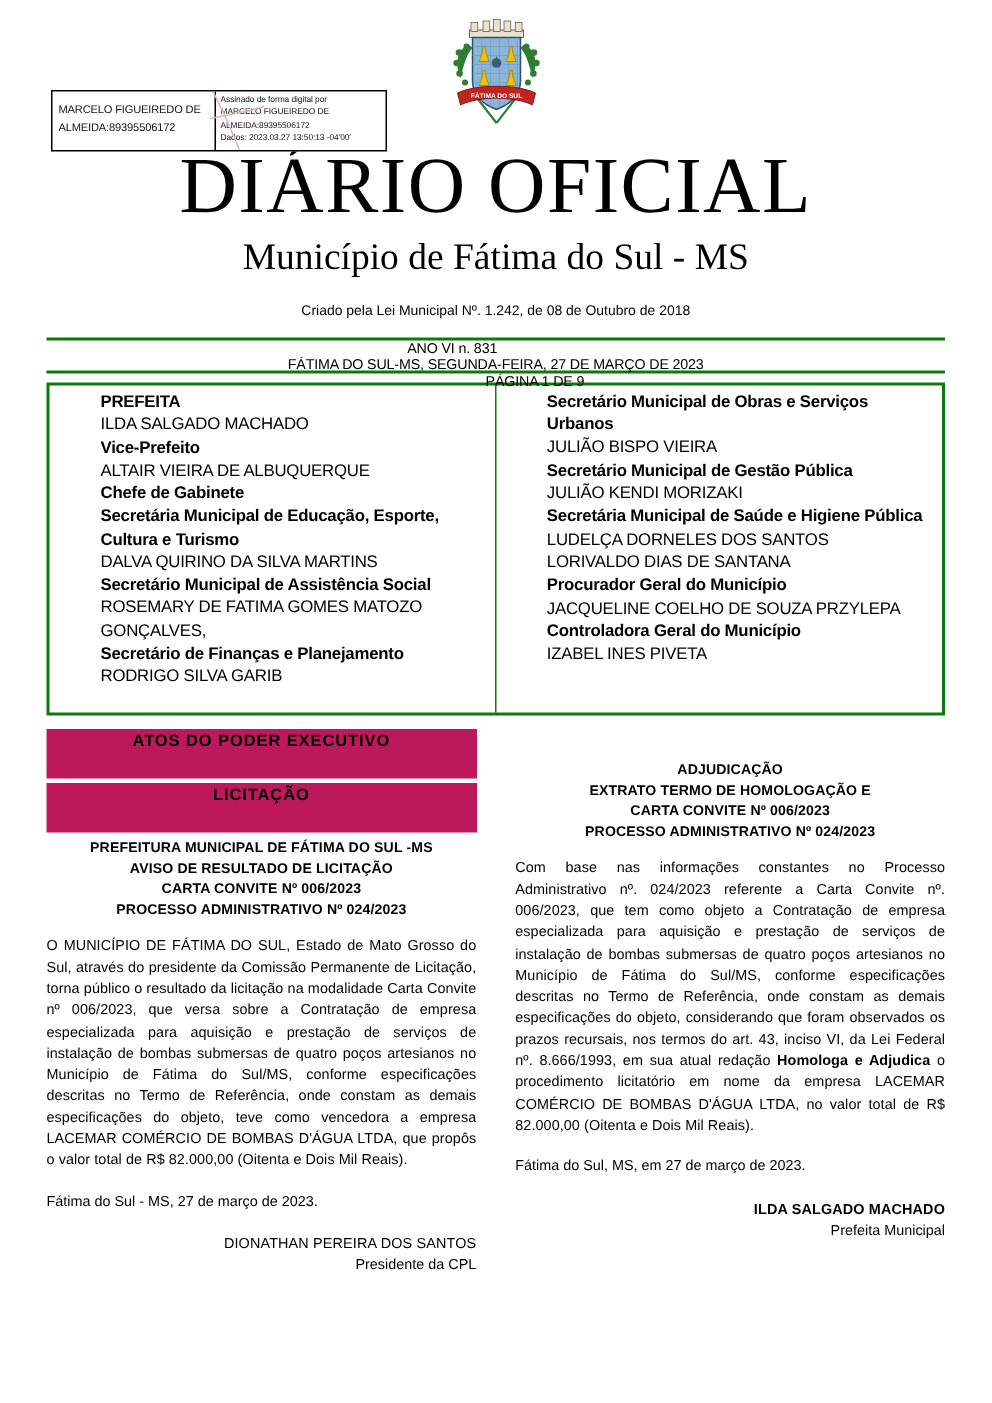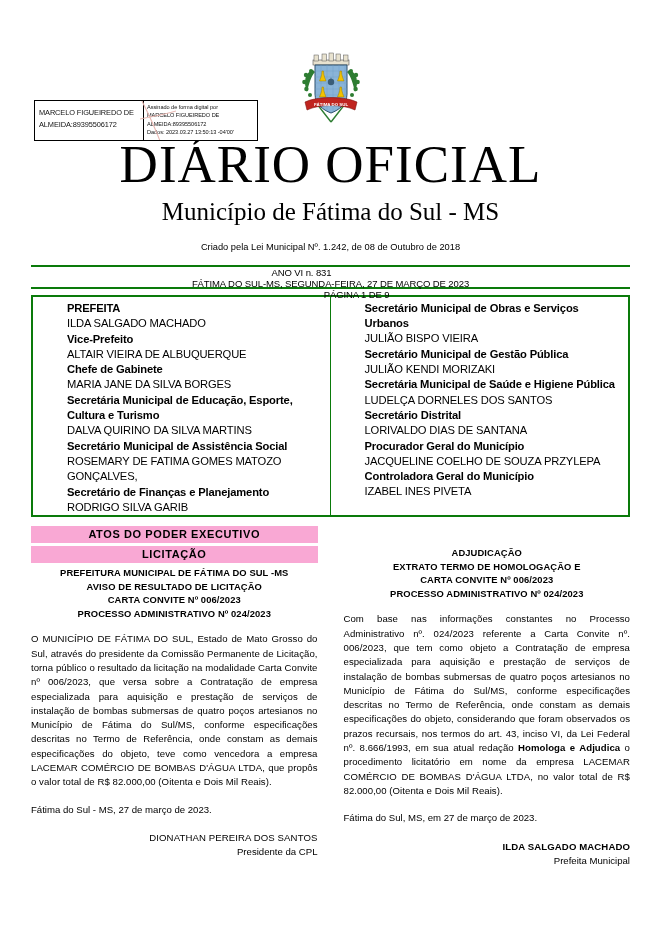--- a/index.html
+++ b/index.html
@@ -19,21 +19,20 @@
     width: 661px;
     height: 935px;
     box-sizing: border-box;
     padding: 0 31px;
   }
 
   
   .header-strip {
     position: relative;
     height: 96px;
-    margin-top: 40px;
   }
   .sig-box {
     position: absolute;
     left: 3px;
     top: 60px;
     width: 224px;
     height: 41px;
     border: 1px solid #000;
     box-sizing: border-box;
     display: flex;
@@ -142,27 +141,27 @@
   }
   .off-name {
     font-size: 11.2px;
     line-height: 15.4px;
     font-weight: normal;
     letter-spacing: -0.15px;
   }
 
   
   .banner {
-    background: #f9a8d4;
+    background: #be185d;
     color: #000000;
     text-align: center;
     font-weight: bold;
     font-size: 11px;
     letter-spacing: 0.6px;
-    height: 17px;
+    height: 33px;
     line-height: 17px;
     margin-bottom: 3px;
   }
 
   
   .columns {
     display: flex;
     margin-top: 9px;
   }
   .col {
@@ -295,36 +294,34 @@
     <span class="ib-right">PÁGINA 1 DE 9</span>
   </div>
 
   <div class="officials">
     <div class="off-col left">
       <div class="off-role">PREFEITA</div>
       <div class="off-name">ILDA SALGADO MACHADO</div>
       <div class="off-role">Vice-Prefeito</div>
       <div class="off-name">ALTAIR VIEIRA DE ALBUQUERQUE</div>
       <div class="off-role">Chefe de Gabinete</div>
-      <div class="off-name">MARIA JANE DA SILVA BORGES</div>
       <div class="off-role">Secretária Municipal de Educação, Esporte, Cultura e Turismo</div>
       <div class="off-name">DALVA QUIRINO DA SILVA MARTINS</div>
       <div class="off-role">Secretário Municipal de Assistência Social</div>
       <div class="off-name">ROSEMARY DE FATIMA GOMES MATOZO GONÇALVES,</div>
       <div class="off-role">Secretário de Finanças e Planejamento</div>
       <div class="off-name">RODRIGO SILVA GARIB</div>
     </div>
     <div class="off-col right">
       <div class="off-role">Secretário Municipal de Obras e Serviços Urbanos</div>
       <div class="off-name">JULIÃO BISPO VIEIRA</div>
       <div class="off-role">Secretário Municipal de Gestão Pública</div>
       <div class="off-name">JULIÃO KENDI MORIZAKI</div>
       <div class="off-role">Secretária Municipal de Saúde e Higiene Pública</div>
       <div class="off-name">LUDELÇA DORNELES DOS SANTOS</div>
-      <div class="off-role">Secretário Distrital</div>
       <div class="off-name">LORIVALDO DIAS DE SANTANA</div>
       <div class="off-role">Procurador Geral do Município</div>
       <div class="off-name">JACQUELINE COELHO DE SOUZA PRZYLEPA</div>
       <div class="off-role">Controladora Geral do Município</div>
       <div class="off-name">IZABEL INES PIVETA</div>
     </div>
   </div>
 
   <div class="columns">
 

